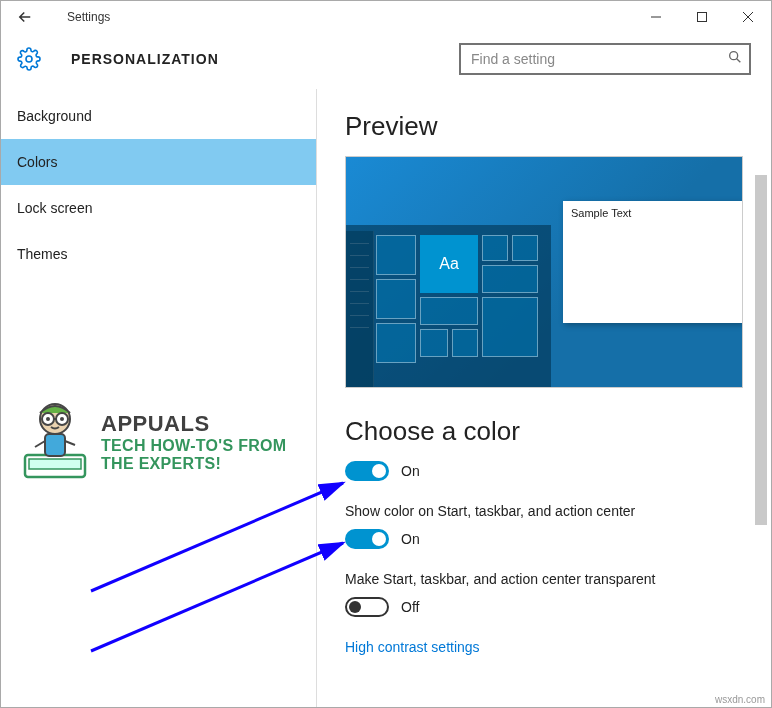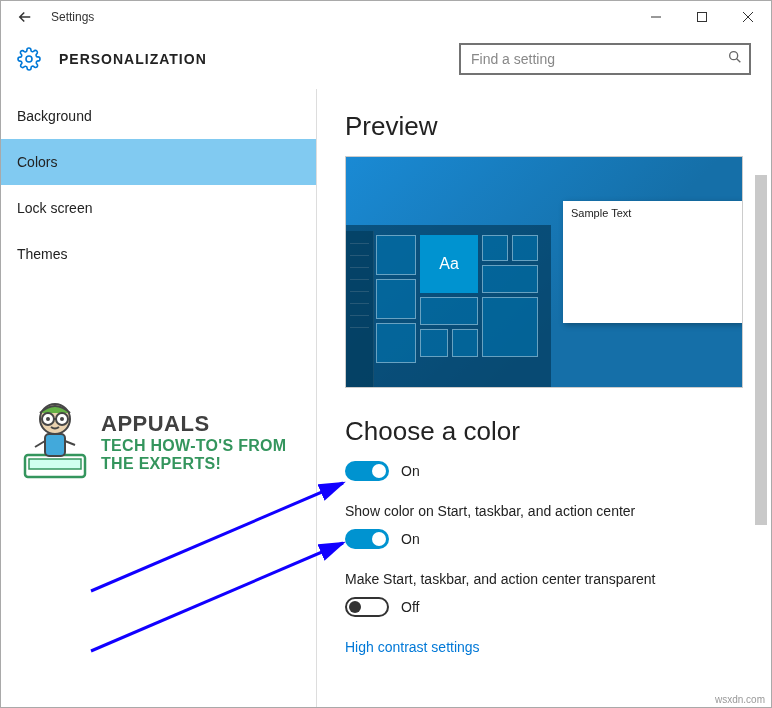--- a/index.html
+++ b/index.html
@@ -1,25 +1,25 @@
 <!DOCTYPE html>
 <html><head>
   <meta charset="utf-8">
   <style>
     * { box-sizing: border-box; margin: 0; padding: 0; font-family: "Segoe UI", sans-serif; }
     body { background: #fff; width: 772px; height: 708px; position: relative; overflow: hidden; }
     .window { width: 772px; height: 708px; border: 1px solid #a9a9a9; display: flex; flex-direction: column; position: relative; background: #fff; }
     .titlebar { height: 32px; display: flex; align-items: center; justify-content: space-between; padding-left: 6px; }
     .titlebar-left { display: flex; align-items: center; gap: 4px; }
     .titlebar-left .back-btn { width: 36px; height: 26px; display: flex; align-items: center; justify-content: center; color: #333; }
-    .titlebar-left .app-title { font-size: 12px; color: #333; margin-left: 4px; }
+    .titlebar-left .app-title { font-size: 12px; color: #333; margin-left: 20px; }
     .titlebar-controls { display: flex; }
     .tb-btn { width: 46px; height: 32px; display: flex; align-items: center; justify-content: center; color: #333; }
     .tb-btn svg { stroke: #333; }
-    .header-row { display: flex; align-items: center; padding: 10px 20px 14px 14px; gap: 16px; }
+    .header-row { display: flex; align-items: center; padding: 10px 20px 14px 14px; gap: 28px; }
     .gear { width: 28px; height: 28px; display: flex; align-items: center; justify-content: center; color: #0078d7; }
     .page-title { font-size: 14px; font-weight: 600; letter-spacing: 1px; color: #222; }
     .search-wrap { margin-left: auto; }
     .search-box { width: 292px; height: 32px; border: 2px solid #737373; display: flex; align-items: center; padding: 0 6px 0 10px; }
     .search-placeholder { color: #888; font-size: 14px; flex: 1; }
     .search-icon { color: #666; }
     .body-row { display: flex; flex: 1; min-height: 0; }
     .sidebar { width: 315px; background: #fff; padding-top: 4px; }
     .sidebar-item { height: 46px; display: flex; align-items: center; padding-left: 16px; font-size: 14px; color: #222; cursor: default; }
     .sidebar-item.active { background: #81caf1; }

